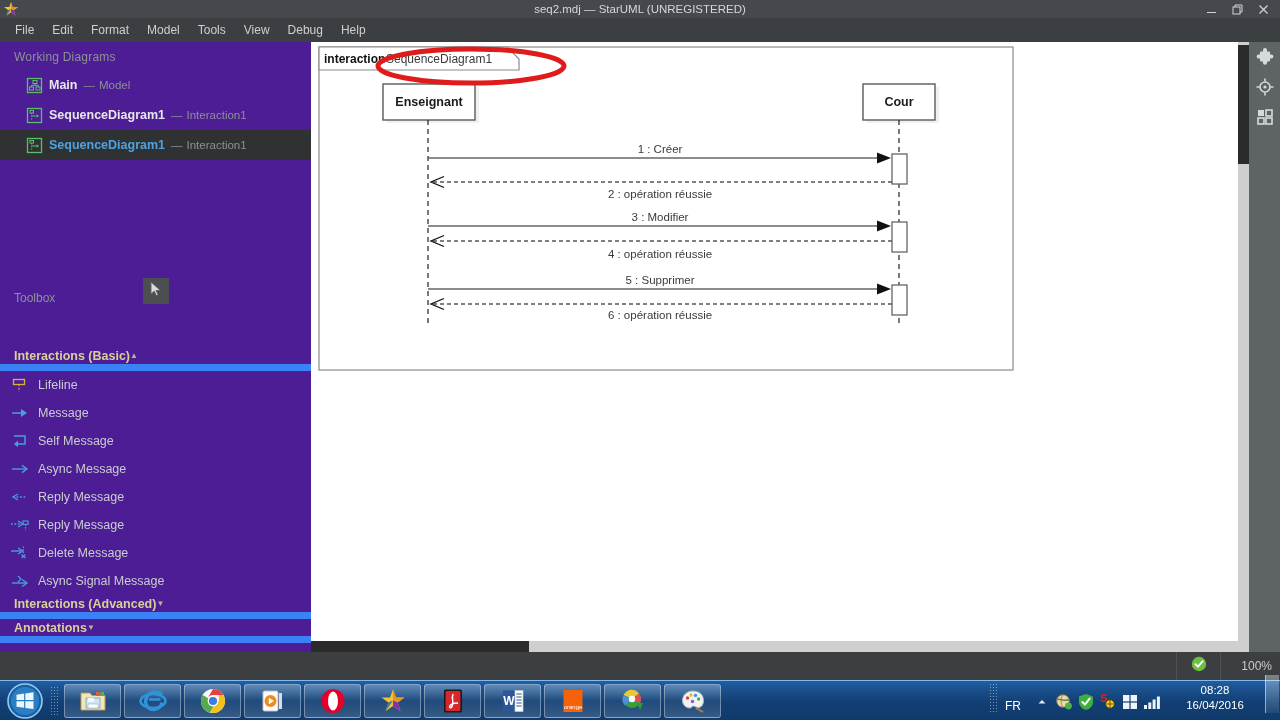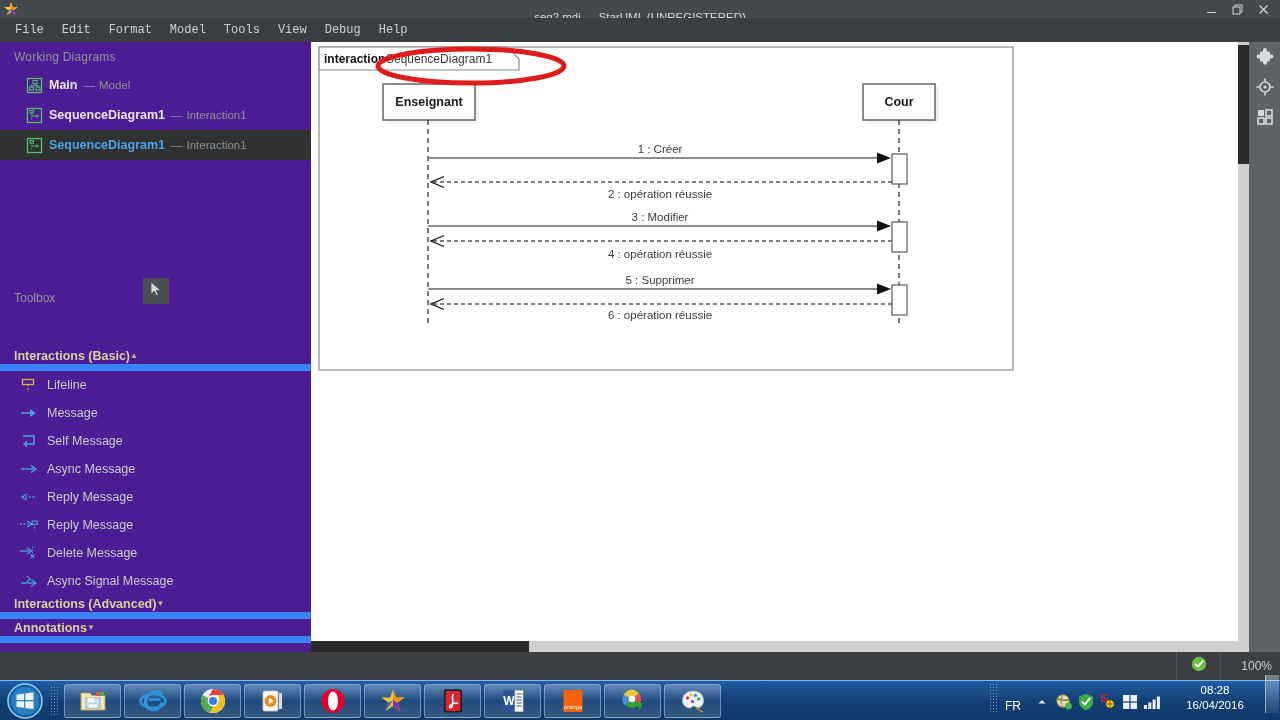--- a/index.html
+++ b/index.html
@@ -11,32 +11,32 @@
   }
   #app { position: relative; width: 1280px; height: 720px; }
 
   
   .titlebar {
     position: absolute; left: 0; top: 0; width: 1280px; height: 18px;
     background: #45494d; display: flex; align-items: center;
   }
   .titlebar-logo { position: absolute; left: 3px; top: 1px; width: 16px; height: 16px; }
   .titlebar-title {
-    position: absolute; left: 0; top: 8px; width: 1280px; height: 18px;
+    position: absolute; left: 0; top: 0; width: 1280px; height: 18px;
     text-align: center; line-height: 18px; color: #d7d7d7; font-size: 11.5px;
   }
   .win-btns { position: absolute; right: 4px; top: 0; height: 18px; display: flex; align-items: center; gap: 0px; }
   .win-btn { width: 26px; height: 18px; display: flex; align-items: center; justify-content: center;
              color: #d4d4d4; font-size: 12px; line-height: 1; cursor: default; }
   .win-btn svg { display:block; }
 
   
   .menubar {
     position: absolute; left: 0; top: 18px; width: 1280px; height: 24px;
-    background: #3c3f41; display: flex; align-items: center; padding-left: 6px; font-family: Liberation Mono, monospace;
+    background: #3c3f41; display: flex; align-items: center; padding-left: 6px;
   }
   .menu-item {
     color: #cfcfcf; font-size: 12px; padding: 3px 9px; cursor: default; white-space: nowrap;
   }
 
   
   .leftpanel {
     position: absolute; left: 0; top: 42px; width: 311px; height: 610px;
     background: #4c1d95; border-right: 0;
   }
@@ -61,21 +61,21 @@
     border: 1px solid #4b4f51;
   }
 
   .tb-section-head {
     height: 24px; display: flex; align-items: center; 
     padding: 0 24px 0 14px; border-bottom: 7px solid #3b82f6; color: #d8cf9a;
     font-size: 12.5px; font-weight: bold; cursor: default;
   }
   .tb-caret { font-size: 8px; color: #b9b29a; }
   .tb-item {
-    height: 28px; display: flex; align-items: center; padding-left: 19px; cursor: default;
+    height: 28px; display: flex; align-items: center; padding-left: 10px; cursor: default;
     color: #c9cdcf; font-size: 12.5px;
   }
   .tb-item .tb-ico { width: 20px; height: 16px; margin-right: 8px; flex: 0 0 auto; }
 
   
   .canvas-wrap {
     position: absolute; left: 311px; top: 42px; width: 938px; height: 610px;
     background: #ffffff; overflow: hidden;
   }
   .canvas-hscroll {

